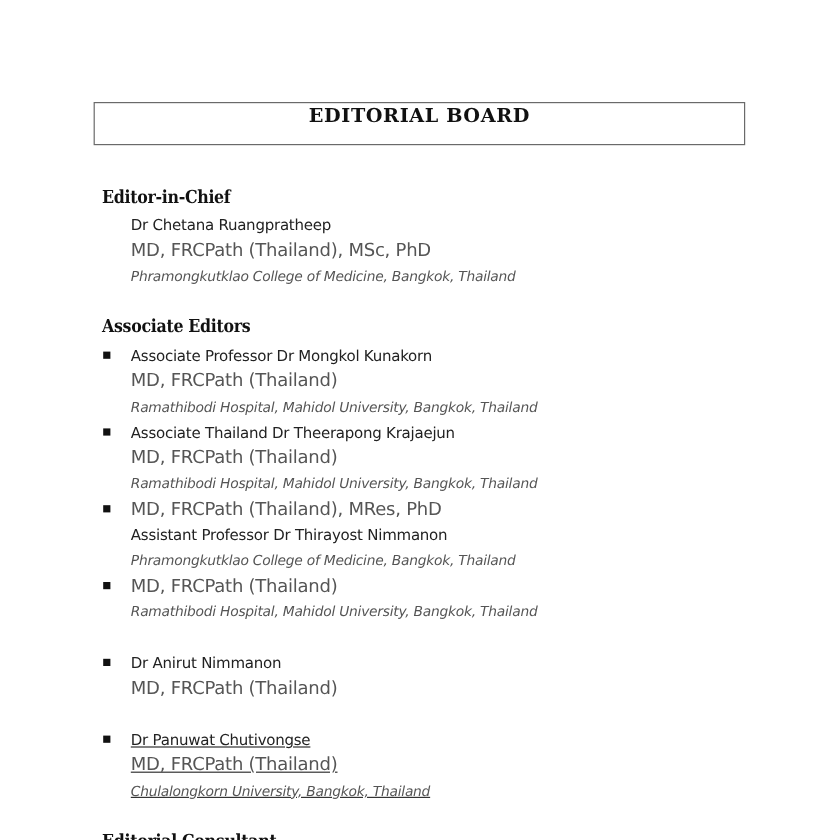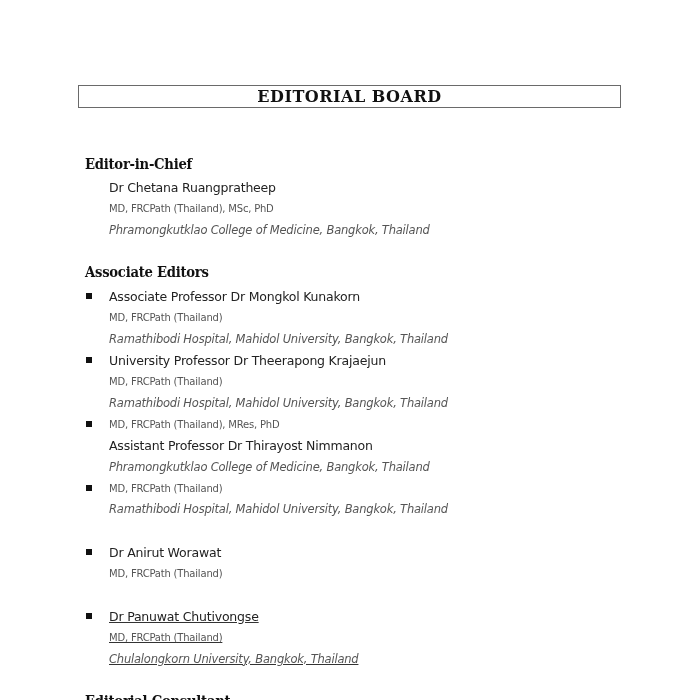--- a/index.html
+++ b/index.html
@@ -13,21 +13,21 @@
       overflow: hidden;
       position: relative;
       font-family: "DejaVu Sans", sans-serif;
       color: #333333;
     }
     .title-box {
       position: absolute;
       left: 78px;
       top: 85px;
       width: 543px;
-      height: 23px;
+      height: 36px;
       border: 1.5px solid #6a6a6a;
       box-sizing: border-box;
       text-align: center;
     }
     .title-box span {
       font-family: "DejaVu Serif", serif;
       font-weight: bold;
       font-size: 16px;
       line-height: 21px;
       letter-spacing: 0.5px;
@@ -54,21 +54,21 @@
       white-space: nowrap;
       height: 21.3px;
       line-height: 21.3px;
     }
     .name {
       font-size: 12.5px;
       color: #222222;
       letter-spacing: -0.2px;
     }
     .quals {
-      font-size: 10px;
+      font-size: 15px;
       color: #555555;
       letter-spacing: -0.2px;
     }
     .inst {
       font-size: 11.5px;
       color: #555555;
       font-style: italic;
       letter-spacing: -0.2px;
     }
     .bullet {
@@ -98,41 +98,41 @@
 
 <div class="entry" style="top:286px;">
   <span class="bullet"></span>
   <span class="line name">Associate Professor Dr Mongkol Kunakorn</span>
   <span class="line quals">MD, FRCPath (Thailand)</span>
   <span class="line inst">Ramathibodi Hospital, Mahidol University, Bangkok, Thailand</span>
 </div>
 
 <div class="entry" style="top:350px;">
   <span class="bullet"></span>
-  <span class="line name">University Professor Dr Theerapong Krajaejun</span>
+  <span class="line name">Associate Thailand Dr Theerapong Krajaejun</span>
   <span class="line quals">MD, FRCPath (Thailand)</span>
   <span class="line inst">Ramathibodi Hospital, Mahidol University, Bangkok, Thailand</span>
 </div>
 
 <div class="entry" style="top:414px;">
   <span class="bullet"></span>
   <span class="line quals">MD, FRCPath (Thailand), MRes, PhD</span>
   <span class="line name">Assistant Professor Dr Thirayost Nimmanon</span>
   <span class="line inst">Phramongkutklao College of Medicine, Bangkok, Thailand</span>
 </div>
 
 <div class="entry" style="top:478px;">
   <span class="bullet"></span>
   <span class="line quals">MD, FRCPath (Thailand)</span>
   <span class="line inst">Ramathibodi Hospital, Mahidol University, Bangkok, Thailand</span>
 </div>
 
 <div class="entry" style="top:542px;">
   <span class="bullet"></span>
-  <span class="line name">Dr Anirut Worawat</span>
+  <span class="line name">Dr Anirut Nimmanon</span>
   <span class="line quals">MD, FRCPath (Thailand)</span>
 </div>
 
 <div class="entry" style="top:606px;text-decoration:underline;">
   <span class="bullet"></span>
   <span class="line name">Dr Panuwat Chutivongse</span>
   <span class="line quals">MD, FRCPath (Thailand)</span>
   <span class="line inst">Chulalongkorn University, Bangkok, Thailand</span>
 </div>
 

